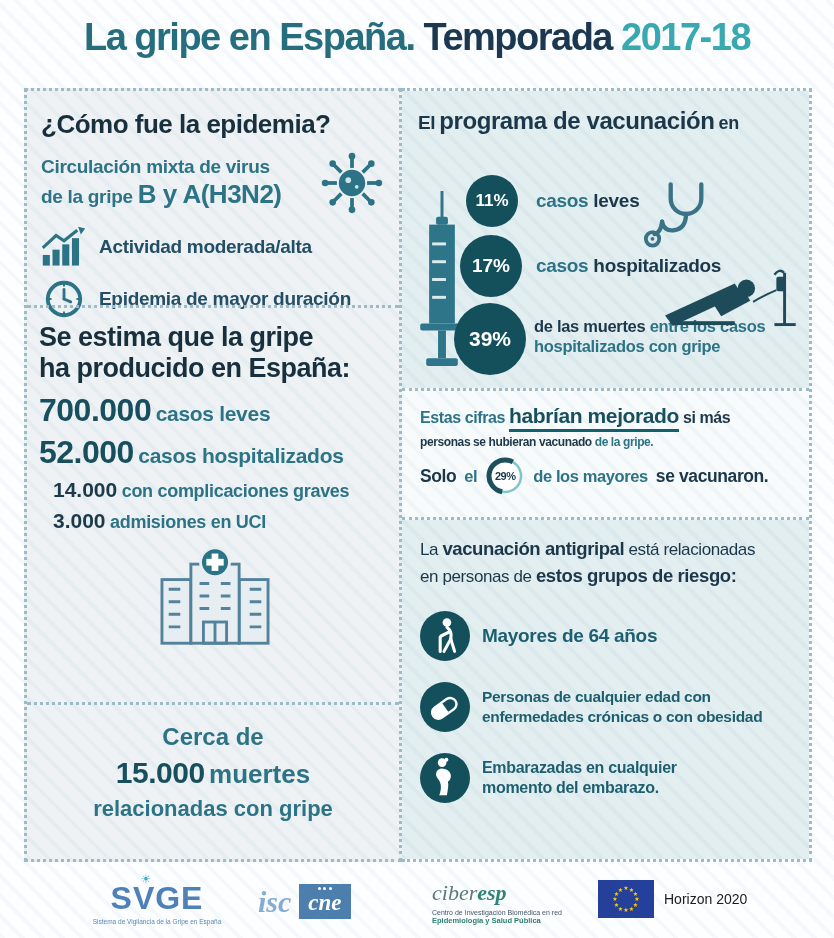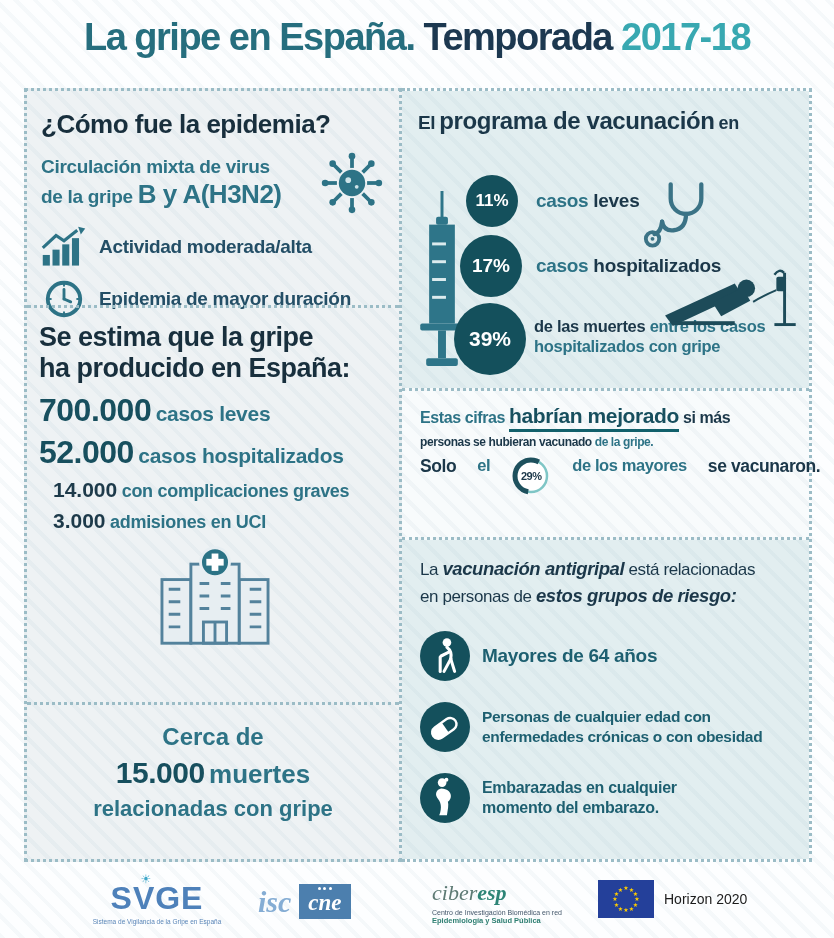--- a/index.html
+++ b/index.html
@@ -54,33 +54,33 @@
   .p11{left:64px;top:84px;width:52px;height:52px;font-size:17px;}
   .p17{left:58px;top:144px;width:62px;height:62px;font-size:19px;}
   .p39{left:52px;top:212px;width:72px;height:72px;font-size:21px;}
   .plab{position:absolute;font-weight:700;letter-spacing:-0.3px;font-size:19px;}
   .plab .acc{color:var(--teal);} .plab .bld{color:#1b3749;}
   .lab1{left:134px;top:99px;}
   .lab2{left:134px;top:164px;}
   .lab3{left:132px;top:226px;width:266px;font-size:16.5px;line-height:1.2;}
   .stetho{position:absolute;left:240px;top:88px;}
   .patient{position:absolute;left:256px;top:176px;}
-  .sec-improve{height:152px;border-top:3px dotted var(--dot);border-bottom:3px dotted var(--dot);background-color:var(--panelMid);padding:13px 18px 0 18px;letter-spacing:-0.4px;}
+  .sec-improve{height:132px;border-top:3px dotted var(--dot);border-bottom:3px dotted var(--dot);background-color:var(--panelMid);padding:13px 18px 0 18px;letter-spacing:-0.4px;}
   .imp1{font-size:16px;color:var(--teal);font-weight:700;white-space:nowrap;}
   .imp1 .big{font-size:21px;color:var(--tealdark);}
   .imp1 .bn{color:#1b3749;font-size:16px;}
   .imp2{font-size:12px;font-weight:700;margin-top:7px;white-space:nowrap;}
   .imp2 .bn{color:#1b3749;} .imp2 .lt{color:var(--teal);}
-  .imp3{display:flex;gap:21px;margin-top:7px;font-size:16.5px;font-weight:700;color:var(--teal);white-space:nowrap;}
+  .imp3{display:flex;align-items:center;gap:8px;margin-top:7px;font-size:16.5px;font-weight:700;color:var(--teal);white-space:nowrap;}
   .imp3 .bn{color:#1b3749;font-size:17.5px;}
   .donut{position:relative;width:40px;height:40px;flex-shrink:0;}
   .donut span{position:absolute;inset:0;display:flex;align-items:center;justify-content:center;font-size:11px;font-weight:700;color:#1b3749;}
   .sec-risk{flex:1;background-color:var(--panelR);padding:16px 14px 0 18px;}
   .risk-h{color:#1b3749;font-size:17px;line-height:1.45;letter-spacing:-0.4px;}
-  .risk-h b{font-size:18.5px;font-style:italic;}
+  .risk-h b{font-size:18.5px;}
   .group{display:flex;align-items:center;gap:12px;margin-top:21px;}
   .gicon{width:50px;height:50px;border-radius:50%;background:var(--circle);flex-shrink:0;display:flex;align-items:center;justify-content:center;}
   .glabel{font-weight:700;color:#1d5f70;letter-spacing:-0.3px;line-height:1.25;}
   .g1 .glabel{font-size:19px;}
   .g2 .glabel{font-size:15.5px;max-width:316px;}
   .g3 .glabel{font-size:16px;max-width:235px;}
   
   .footer-item{position:absolute;}
   .f-svge{left:92px;top:880px;width:130px;text-align:center;color:#4e81ba;}
   .f-svge .big{font-size:32px;font-weight:700;letter-spacing:1px;position:relative;display:inline-block;}

